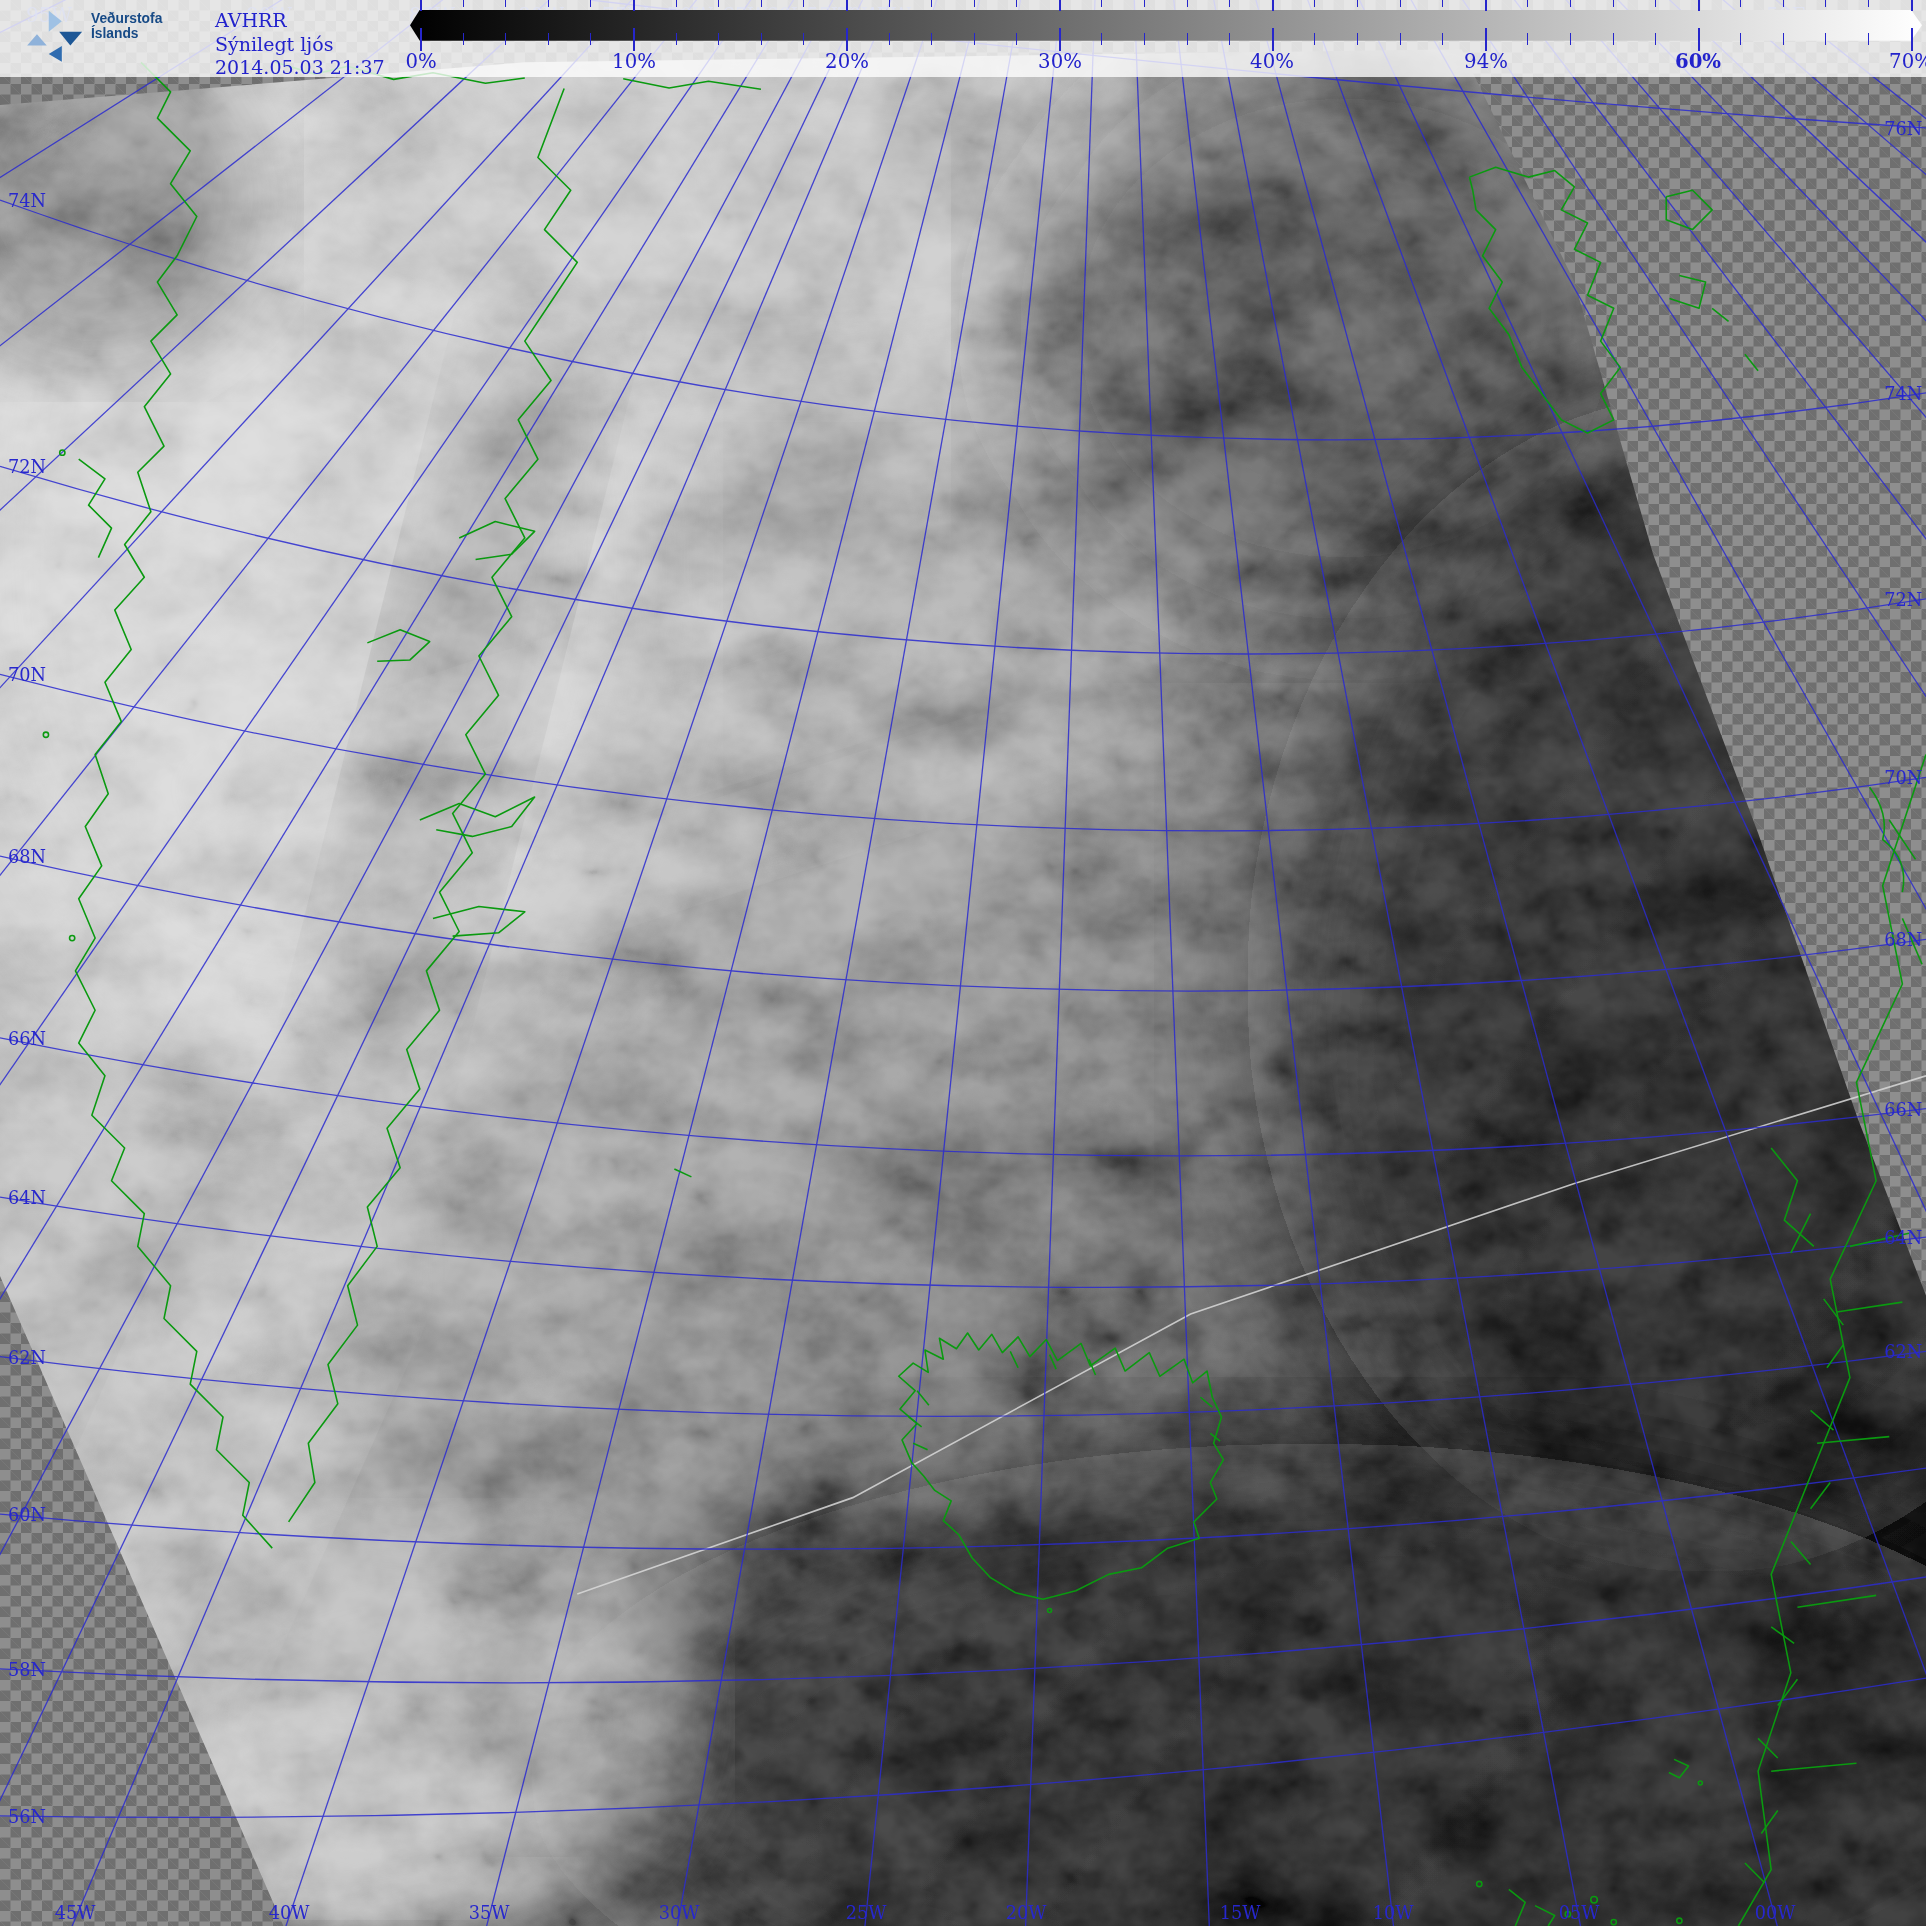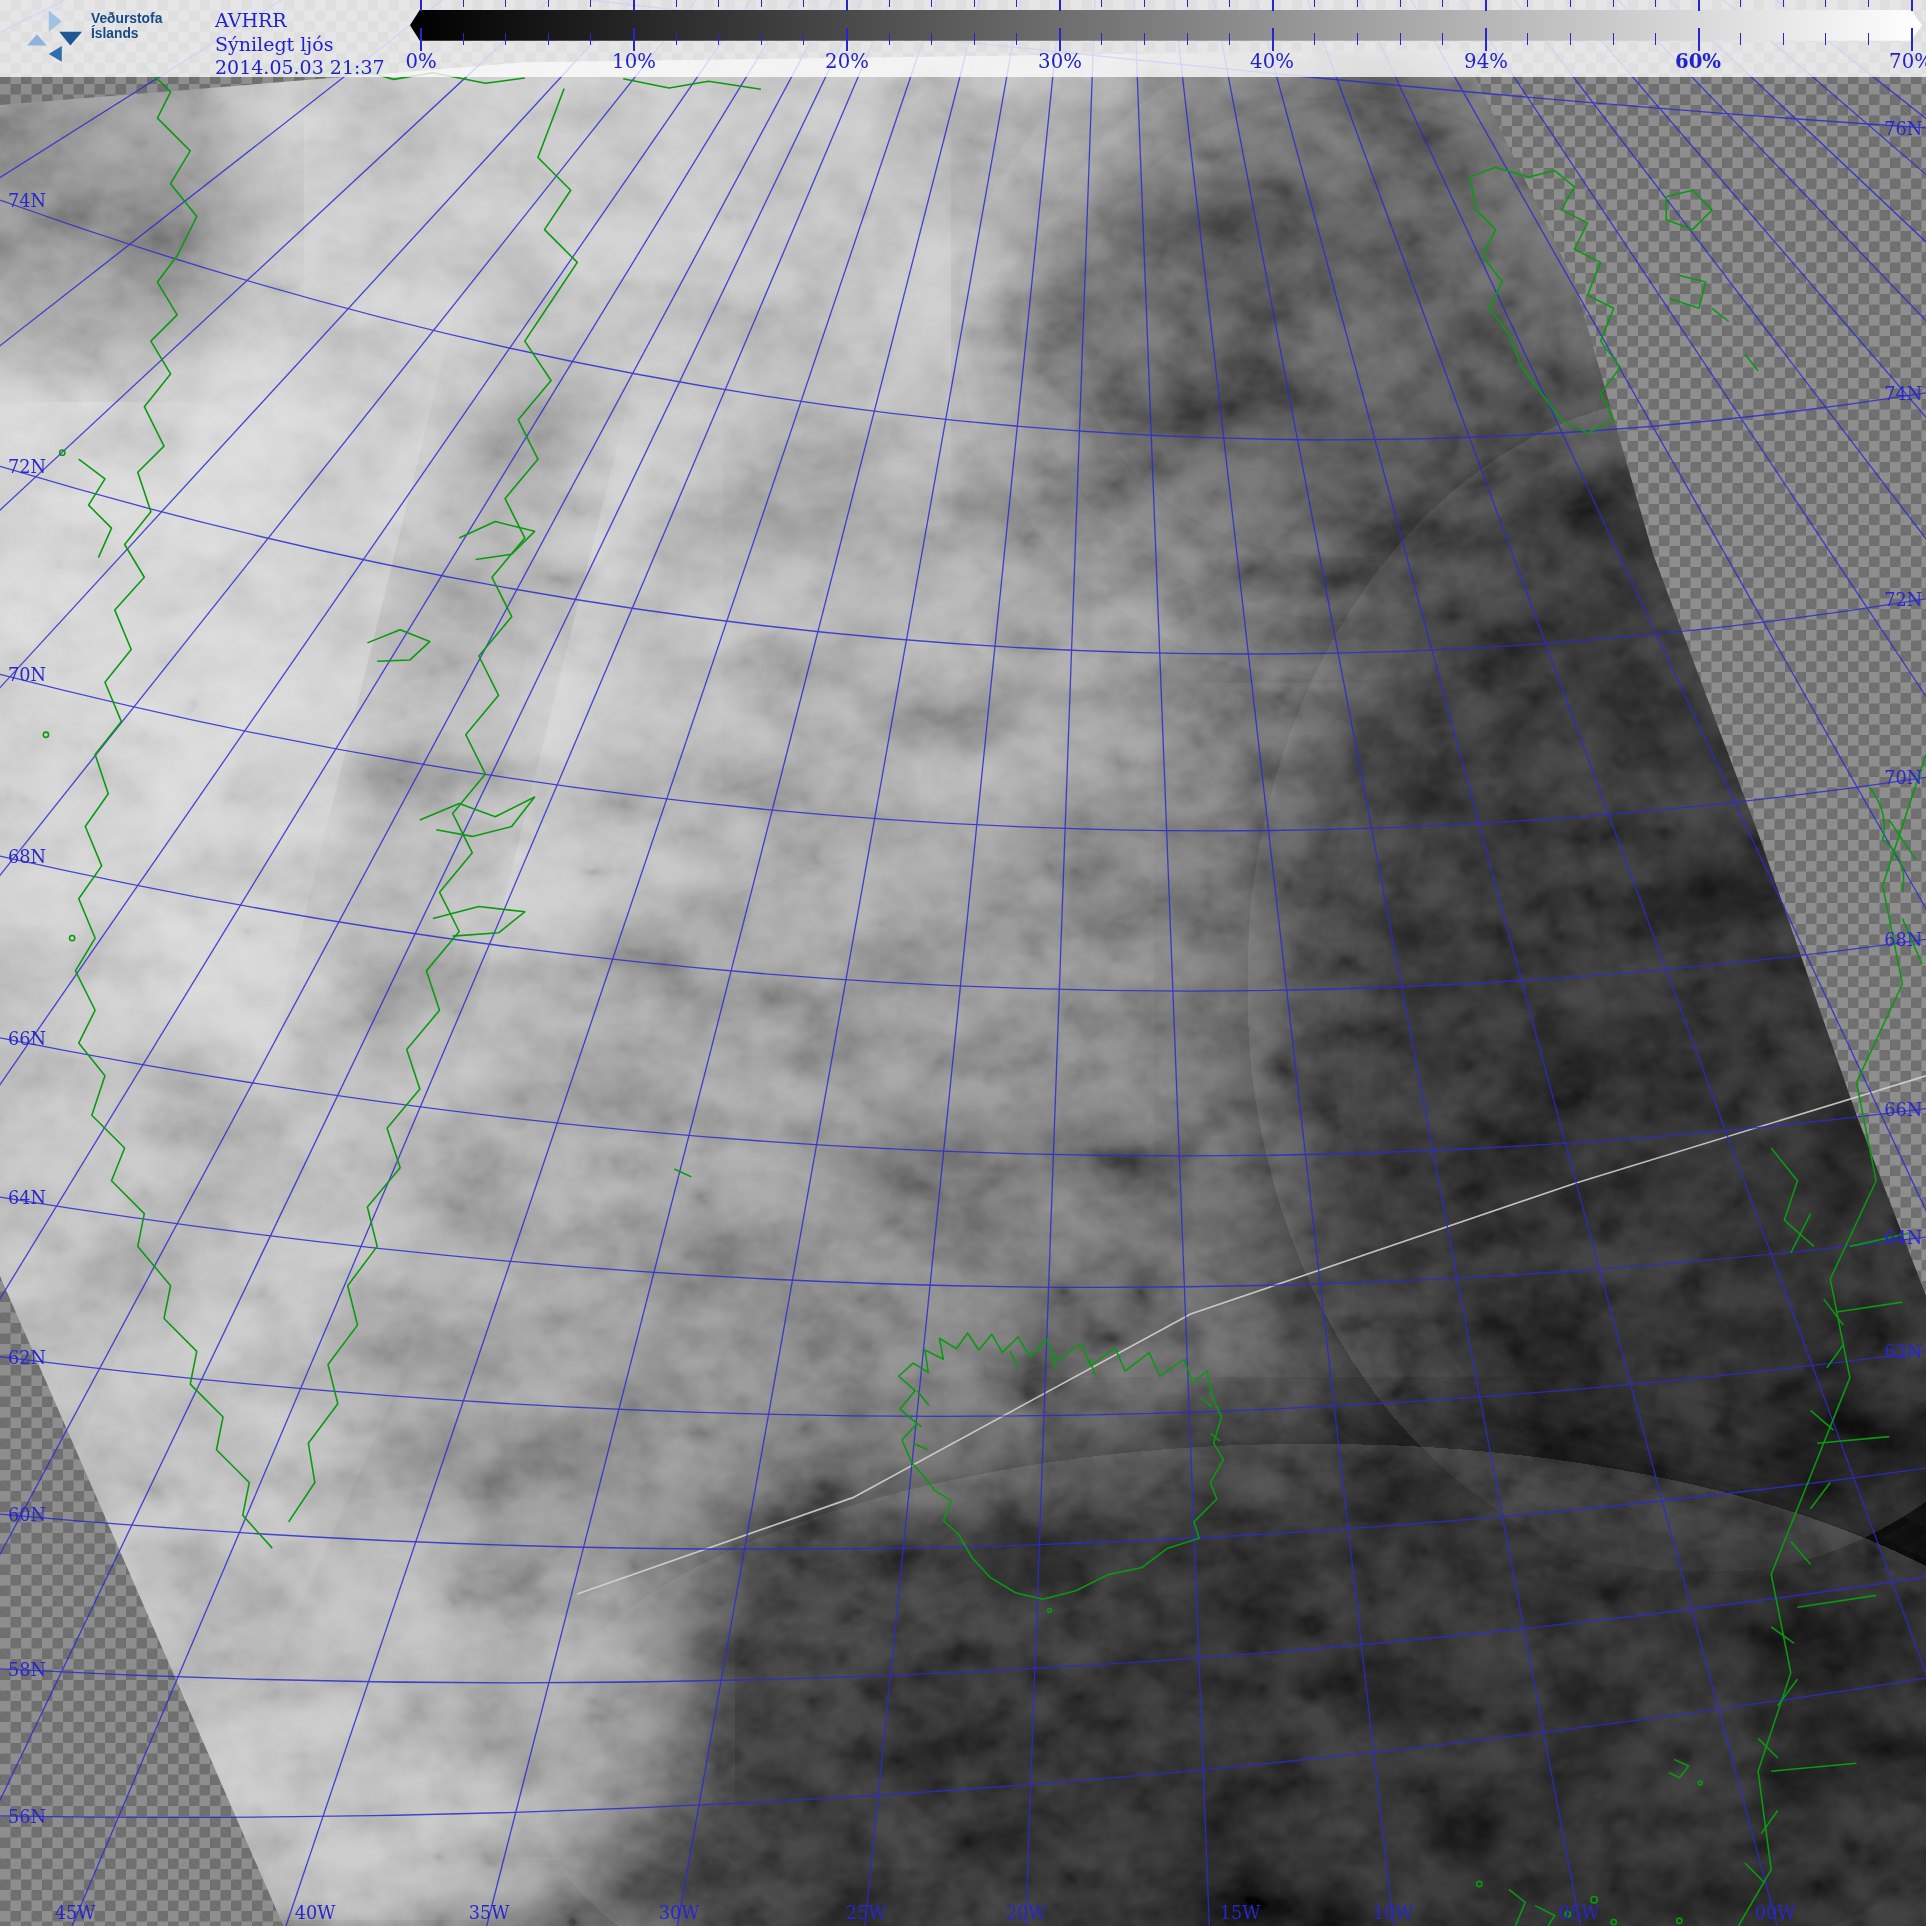--- a/index.html
+++ b/index.html
@@ -337,21 +337,21 @@
       <span class="lbl lbl-right" style="top: 590px;">72N</span>
       <span class="lbl lbl-right" style="top: 768px;">70N</span>
       <span class="lbl lbl-right" style="top: 930px;">68N</span>
       <span class="lbl lbl-right" style="top: 1100px;">66N</span>
       <span class="lbl lbl-right" style="top: 1228px;">64N</span>
       <span class="lbl lbl-right" style="top: 1342px;">62N</span>
     </div>
   <div>
 
   <span class="lbl lbl-bottom" style="left: 75px;">45W</span>
-      <span class="lbl lbl-bottom" style="left: 289px; margin-left: 26px;">40W</span>
+      <span class="lbl lbl-bottom" style="left: 289px;">40W</span>
       <span class="lbl lbl-bottom" style="left: 489px;">35W</span>
       <span class="lbl lbl-bottom" style="left: 679px;">30W</span>
       <span class="lbl lbl-bottom" style="left: 866px;">25W</span>
       <span class="lbl lbl-bottom" style="left: 1026px;">20W</span>
       <span class="lbl lbl-bottom" style="left: 1209px; margin-left: 31px;">15W</span>
       <span class="lbl lbl-bottom" style="left: 1393px;">10W</span>
       <span class="lbl lbl-bottom" style="left: 1579px;">05W</span>
       <span class="lbl lbl-bottom" style="left: 1775px;">00W</span>
     </div>
 

